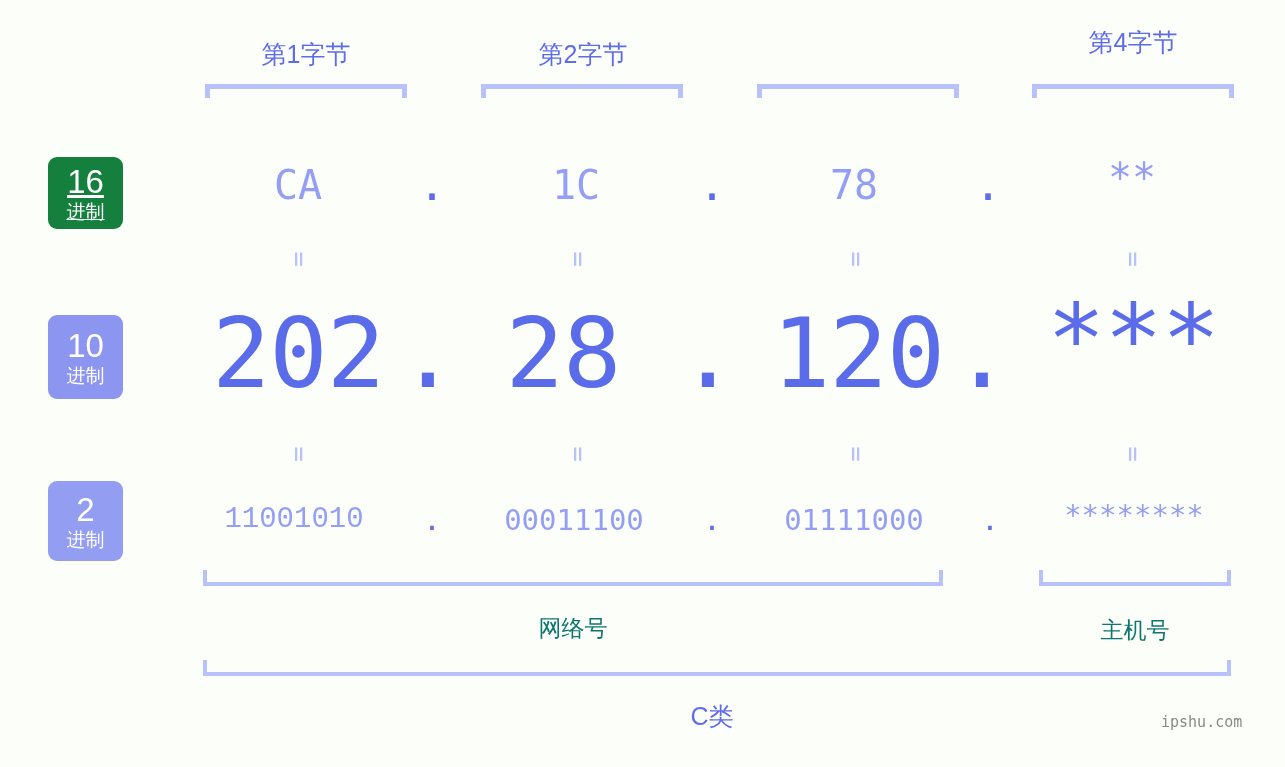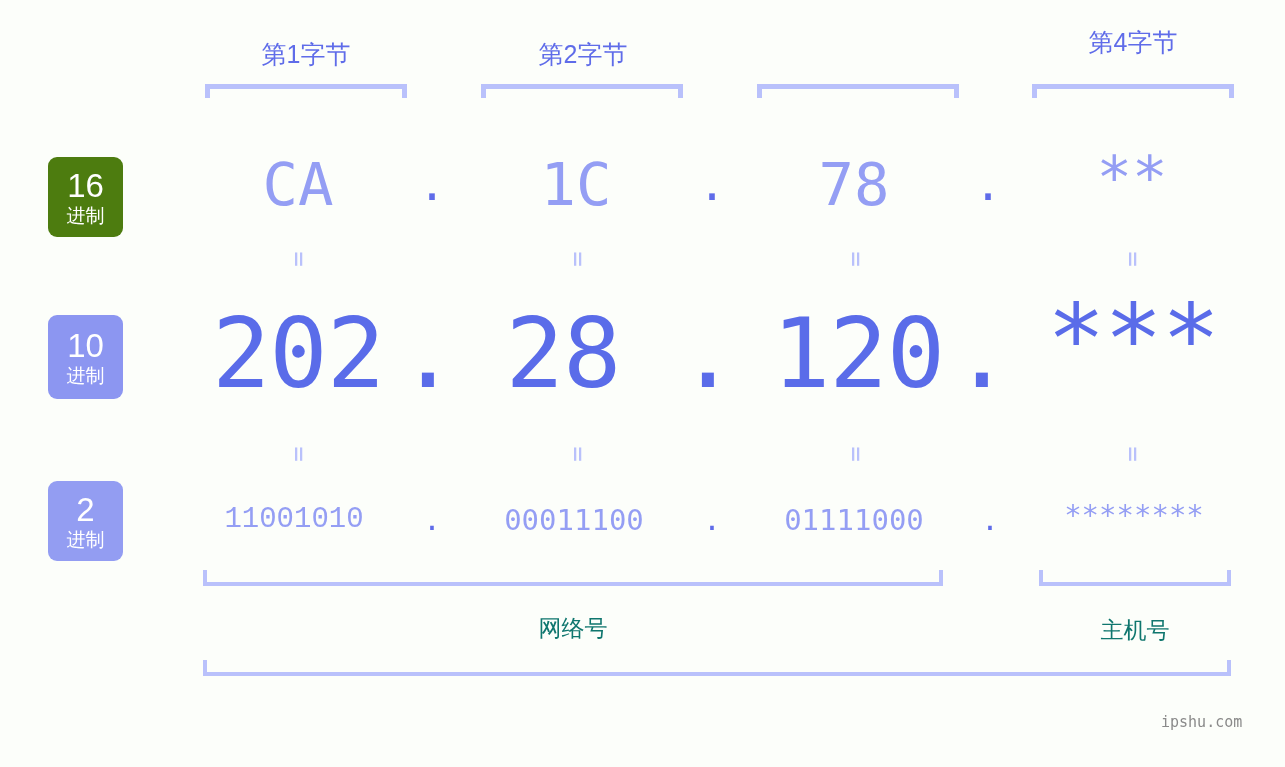--- a/index.html
+++ b/index.html
@@ -77,21 +77,21 @@
 
   
   .cell {
     position: absolute;
     text-align: center;
     white-space: nowrap;
     font-family: "DejaVu Sans Mono", monospace;
   }
   .row-hex .cell {
     color: #949ef4;
-    font-size: 59px;
+    font-size: 40px;
     line-height: 52px;
   }
   .row-dec .cell {
     color: #5a6ce9;
     font-size: 97px;
     line-height: 108px;
     letter-spacing: -1px;
   }
   .row-bin .cell {
     color: #949ef4;
@@ -175,21 +175,21 @@
   </div>
   <div class="byte-header" style="left:1031px; top:26px; width:204px;">
     <span>第4字节</span>
   </div>
 
   <div class="bracket-down" style="left:205px; top:84px; width:202px;"></div>
   <div class="bracket-down" style="left:481px; top:84px; width:202px;"></div>
   <div class="bracket-down" style="left:757px; top:84px; width:202px;"></div>
   <div class="bracket-down" style="left:1032px; top:84px; width:202px;"></div>
 
-  <div class="badge" style="left:48px; top:157px; height:80px; background:#4d7c0f;">
+  <div class="badge" style="left:48px; top:157px; height:72px; background:#15803d;text-decoration:underline;">
     <div class="num">16</div>
     <div class="sys">进制</div>
   </div>
 
   <div class="badge" style="left:48px; top:315px; height:84px; background:#8c96f1;">
     <div class="num">10</div>
     <div class="sys">进制</div>
   </div>
 
   <div class="badge" style="left:48px; top:481px; height:80px; background:#939df2;">
@@ -262,16 +262,17 @@
     <div class="cell" style="left:1036px; top:498px; width:196px;">********</div>
   </div>
 
   <div class="bracket-up" style="left:203px; top:570px; width:740px;"></div>
   <div class="bracket-up" style="left:1039px; top:570px; width:192px;"></div>
 
   <div class="region-label" style="left:473px; top:613px; width:200px;">网络号</div>
   <div class="region-label" style="left:1035px; top:615px; width:200px;">主机号</div>
 
   <div class="bracket-up" style="left:203px; top:660px; width:1028px;"></div>
+  <div class="class-label" style="left:612px; top:700px; width:200px;">C类</div>
 
   <div class="watermark" style="left:1161px; top:713px;">ipshu.com</div>
 
 </div>
 
 </body></html>

